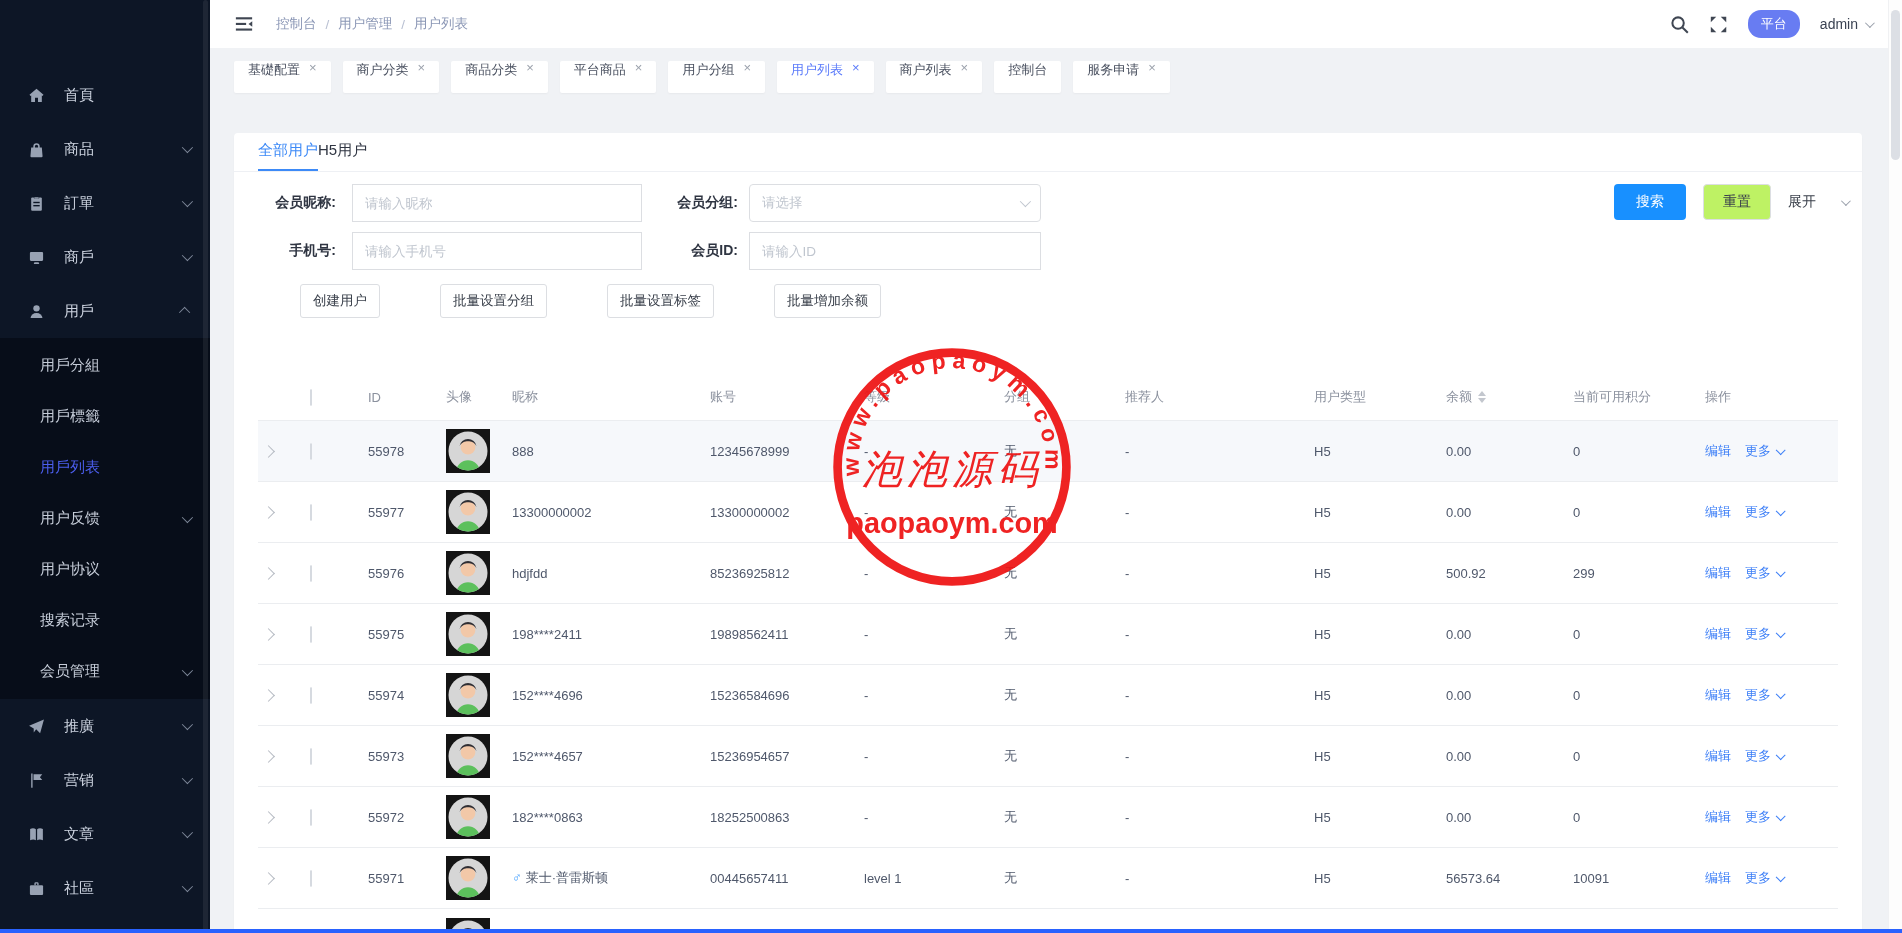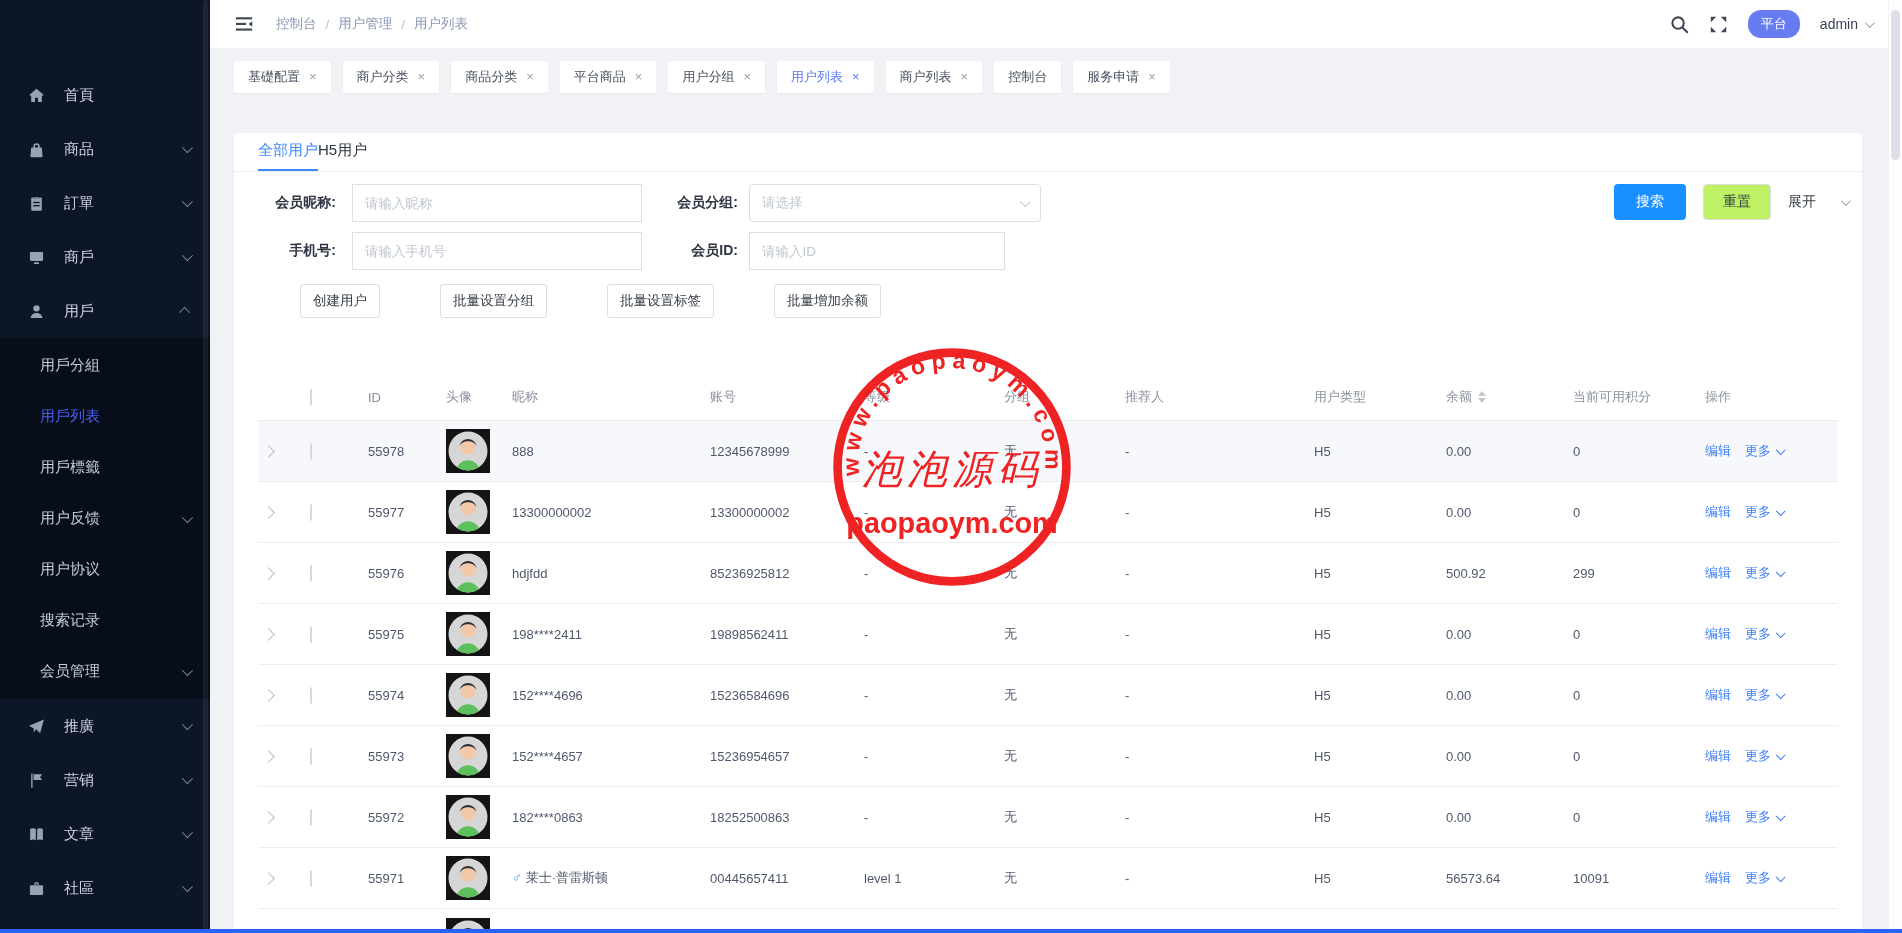--- a/index.html
+++ b/index.html
@@ -30,21 +30,21 @@
   .bc-item { cursor:pointer; }
   .bc-sep { color:#b9c0d2; }
   .topbar-right { margin-left:auto; display:flex; align-items:center; gap:20px; }
   .tb-icon { width:19px; height:19px; fill:#3f4652; cursor:pointer; }
   .tb-icon.search-g { fill:none; stroke:#3f4652; stroke-width:1.7; }
   .badge-pill { background:#687cf2; color:#fff; font-size:13px; padding:5px 13px; border-radius:13px; cursor:pointer; }
   .admin-box { display:flex; align-items:center; gap:7px; font-size:14px; color:#3a4252; cursor:pointer; }
   .admin-box .chev { border-color:#9aa0ab; width:7px; height:7px; }
 
   .tabstrip { height:57px; display:flex; align-items:center; padding:0 24px; gap:12px; background:#f0f2f5; }
-  .chip { background:#fff; height:32px; display:flex; align-items:center; gap:9px; padding:0 14px; font-size:13px; color:#4a5160; border-radius:2px; cursor:pointer; box-shadow:0 1px 2px rgba(0,0,0,.04); }
+  .chip { background:#fff; height:32px; display:flex; align-items:flex-start; gap:9px; padding:0 14px; font-size:13px; color:#4a5160; border-radius:2px; cursor:pointer; box-shadow:0 1px 2px rgba(0,0,0,.04); }
   .chip .x { color:#9aa0ab; font-size:13px; line-height:1; }
   .chip.active, .chip.active .x { color:#5b7bfa; }
 
   
   .content { flex:1; padding:28px 40px 0 24px; overflow:hidden; }
   .card { background:#fff; border-radius:4px; padding:0 24px; height:100%; position:relative; overflow:hidden; box-shadow:0 1px 2px rgba(0,0,0,.03); }
   .panel-tabs { display:flex; padding-top:8px; font-size:15px; color:#2f3542; }
   .ptab { padding-bottom:11px; position:relative; cursor:pointer; }
   .ptab.active { color:#3d8af7; }
   .ptab.active::after { content:""; position:absolute; left:0; right:0; bottom:0; height:2px; background:#3d8af7; }
@@ -142,25 +142,25 @@
           <path d="M2.4 14.2a5.6 4.8 0 0 1 11.2 0Z"></path>
         </svg>
       <span class="s-label">用戶</span>
       <i class="chev up"></i>
     </div>
 
     <div class="submenu">
       <div class="sub-item">
           <span class="s-label">用戶分組</span>
         </div>
+      <div class="sub-item">
+          <span class="s-label">用戶標籤</span>
+        </div>
       <div class="sub-item active">
           <span class="s-label">用戶列表</span>
-        </div>
-      <div class="sub-item">
-          <span class="s-label">用戶標籤</span>
         </div>
       <div class="sub-item">
           <span class="s-label">用户反馈</span>
           <i class="chev down"></i>
         </div>
       <div class="sub-item">
           <span class="s-label">用户协议</span>
         </div>
       <div class="sub-item">
           <span class="s-label">搜索记录</span>
@@ -293,21 +293,21 @@
             <label class="lbl lbl2">会员分组:</label>
             <div class="ctrl-select">
               <span>请选择</span>
               <i class="chev down"></i>
             </div>
           </div>
           <div class="form-row">
             <label class="lbl">手机号:</label>
             <input class="ctrl-input" placeholder="请输入手机号" style="">
             <label class="lbl lbl2">会员ID:</label>
-            <input class="ctrl-input" style="width: 256px;" placeholder="请输入ID">
+            <input class="ctrl-input" style="width: 292px;" placeholder="请输入ID">
           </div>
           <div class="search-actions">
             <button class="btn btn-primary">搜索</button>
             <button class="btn btn-plain">重置</button>
             <div class="expand-toggle">
               <span>展开</span>
               <i class="chev down"></i>
             </div>
           </div>
         </div>

